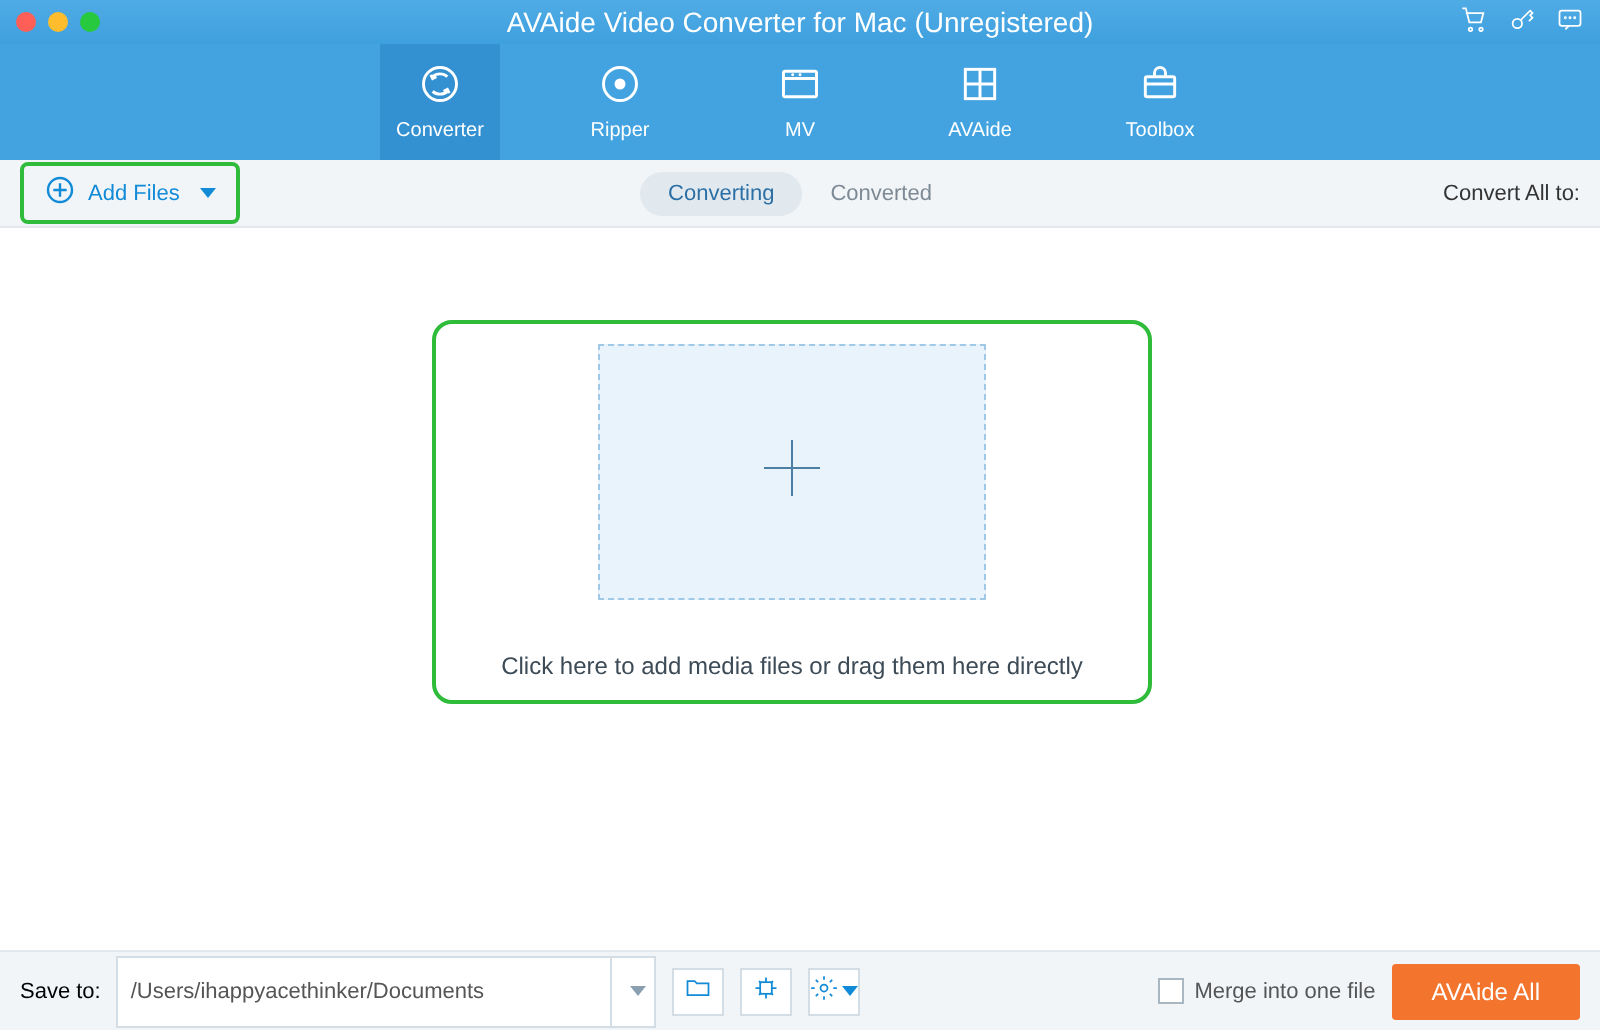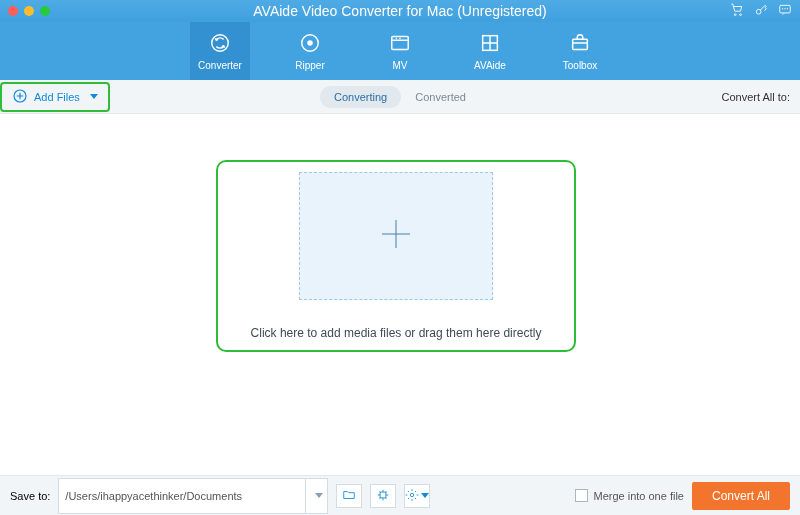--- a/index.html
+++ b/index.html
@@ -11,21 +11,21 @@
   .tl-yellow { background: #ffbd2e; }
   .tl-green { background: #27c93f; }
   .title { position: absolute; left: 0; right: 0; text-align: center; pointer-events: none; }
   .title-icons { position: absolute; right: 8px; display: flex; gap: 10px; align-items: center; }
   .title-icons svg { width: 14px; height: 14px; stroke: #fff; fill: none; stroke-width: 1.5; }
   .nav { height: 58px; background: #43a3e1; display: flex; justify-content: center; gap: 30px; }
   .nav-item { width: 60px; display: flex; flex-direction: column; align-items: center; justify-content: center; color: #fff; font-size: 10px; gap: 4px; cursor: pointer; }
   .nav-item.active { background: #3491d1; }
   .nav-item svg { width: 22px; height: 22px; stroke: #fff; fill: none; stroke-width: 1.6; }
   .subbar { height: 34px; background: #f1f5f8; border-bottom: 1px solid #e2e8ee; display: flex; align-items: center; position: relative; font-size: 11px; color: #333; }
-  .add-files { display: flex; align-items: center; gap: 6px; padding: 4px 10px; color: #118bd8; border: 2px solid #2fbc3a; border-radius: 4px; cursor: pointer; }
+  .add-files { display: flex; align-items: center; gap: 6px; margin-left: 10px; padding: 4px 10px; color: #118bd8; border: 2px solid #2fbc3a; border-radius: 4px; cursor: pointer; }
   .add-files svg { width: 16px; height: 16px; stroke: #118bd8; fill: none; stroke-width: 1.8; }
   .chev-down { width: 0; height: 0; border-left: 4px solid transparent; border-right: 4px solid transparent; border-top: 5px solid #118bd8; margin-left: 4px; }
   .tabs { position: absolute; left: 50%; transform: translateX(-50%); display: flex; gap: 0; }
   .tab { padding: 5px 14px; border-radius: 12px; color: #7d8a95; cursor: pointer; }
   .tab.active { background: #e1e9ef; color: #2c6fa5; }
   .right-sub { position: absolute; right: 10px; display: flex; align-items: center; gap: 6px; }
   .fmt-select { display: flex; align-items: center; gap: 30px; background: #fff; border: 1px solid #d3dde5; padding: 3px 8px; cursor: pointer; min-width: 90px; justify-content: space-between; }
   .fmt-select .chev-down { border-top-color: #8aa0b1; }
   .main { height: 361px; background: #fff; position: relative; }
   .drop-outline { position: absolute; left: 216px; top: 46px; width: 360px; height: 192px; border: 2px solid #2fbc3a; border-radius: 10px; display: flex; flex-direction: column; align-items: center; justify-content: center; gap: 26px; }
@@ -168,14 +168,14 @@
           <circle cx="12" cy="12" r="3"></circle>
           <path d="M12 2v3M12 19v3M4 12H1M23 12h-3M5 5l2 2M19 5l-2 2M5 19l2-2M19 19l-2-2"></path>
         </svg></span>
     <span class="chev-down" style="margin-left:2px;border-top-color:#118bd8"></span>
   </div>
   <div class="spacer"></div>
   <div class="merge">
     <div class="merge-box"></div>
     <span>Merge into one file</span>
   </div>
-  <div class="convert-btn">Convert All</div>
+  <div class="convert-btn">AVAide All</div>
 </div>
 
 </body></html>

